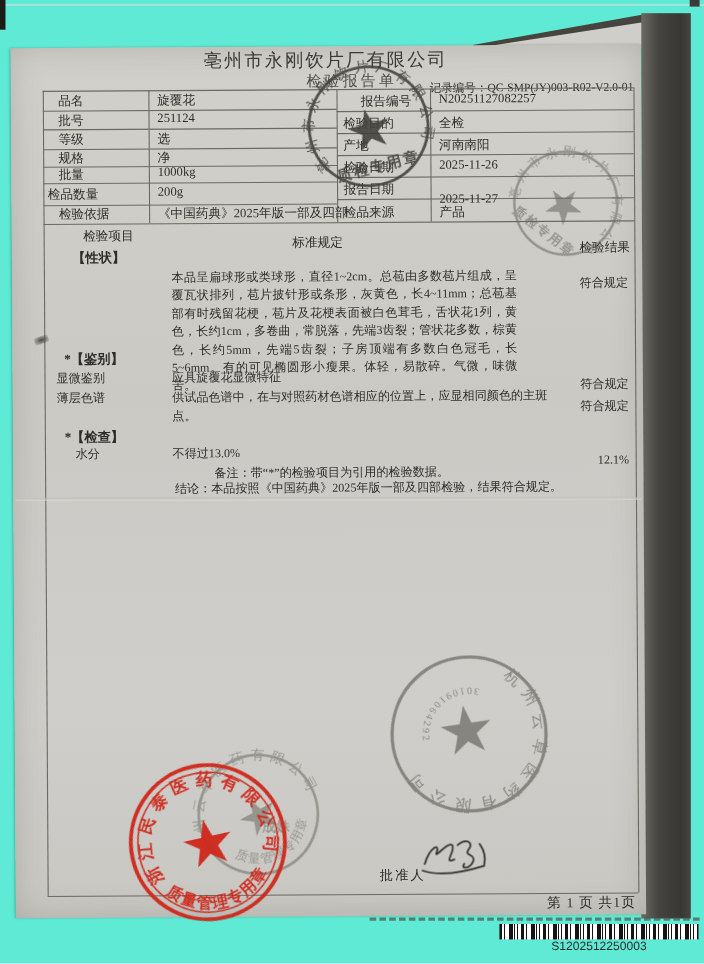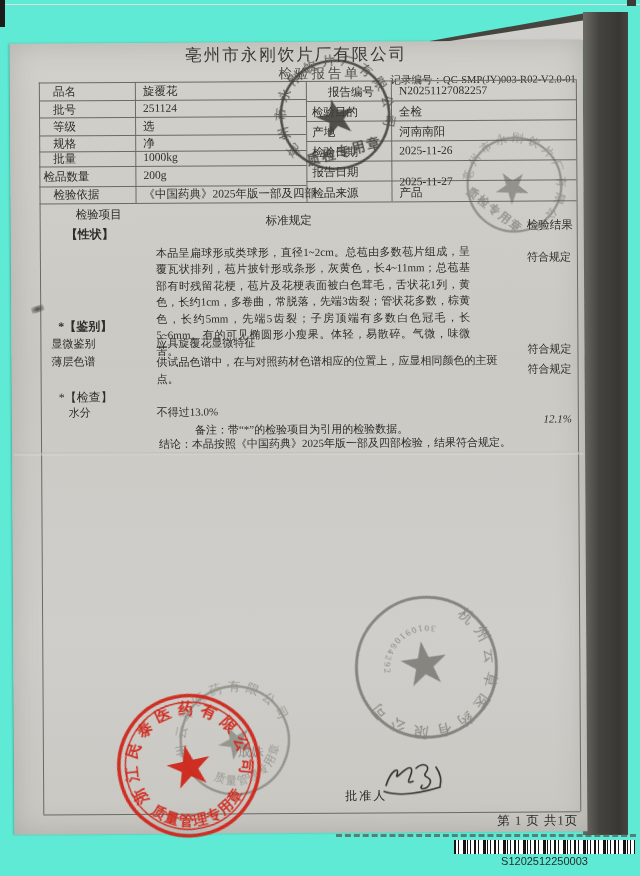--- a/index.html
+++ b/index.html
@@ -102,24 +102,24 @@
     <div class="t" style="left:500px;top:209px;width:60px;text-align:right;font-size:11px;">符合规定</div>
 
     <div class="t" style="left:47px;top:275px;font-size:12px;font-weight:600;">*【鉴别】</div>
     <div class="t" style="left:40px;top:293px;font-size:11px;">显微鉴别</div>
     <div class="t" style="left:145px;top:293px;font-size:11px;">应具旋覆花显微特征</div>
     <div class="t" style="left:500px;top:301px;width:60px;text-align:right;font-size:11px;">符合规定</div>
     <div class="t" style="left:40px;top:311px;font-size:11px;">薄层色谱</div>
     <div class="t wrap" style="left:145px;top:311px;width:342px;font-size:11px;line-height:17px;">供试品色谱中，在与对照药材色谱相应的位置上，应显相同颜色的主斑点。</div>
     <div class="t" style="left:500px;top:321px;width:60px;text-align:right;font-size:11px;">符合规定</div>
 
-    <div class="t" style="left:47px;top:346px;font-size:12px;font-weight:400;">*【检查】</div>
+    <div class="t" style="left:47px;top:346px;font-size:12px;font-weight:700;">*【检查】</div>
     <div class="t" style="left:57px;top:362px;font-size:11px;">水分</div>
     <div class="t" style="left:145px;top:362px;font-size:11px;">不得过13.0%</div>
-    <div class="t" style="left:500px;top:372px;width:60px;text-align:right;font-size:11px;font-style:italic;">12.1%</div>
+    <div class="t" style="left:500px;top:372px;width:60px;text-align:right;font-size:11px;">12.1%</div>
 
     <div class="t" style="left:183px;top:380px;font-size:11px;">备注：带“*”的检验项目为引用的检验数据。</div>
     <div class="t" style="left:147px;top:394px;font-size:11px;">结论：本品按照《中国药典》2025年版一部及四部检验，结果符合规定。</div>
 
     <div class="crease"></div>
     <div class="abs" style="left:20px;top:262px;width:13px;height:7px;background:radial-gradient(#4b4a45,rgba(75,74,69,0));transform:rotate(-18deg);"></div>
 
     <div class="t" style="left:224px;top:701px;font-size:13px;color:#8b8a82;filter:blur(.4px);">成姝</div>
 
     <div class="t" style="left:331px;top:746px;font-size:12px;letter-spacing:2px;">批准人</div>

